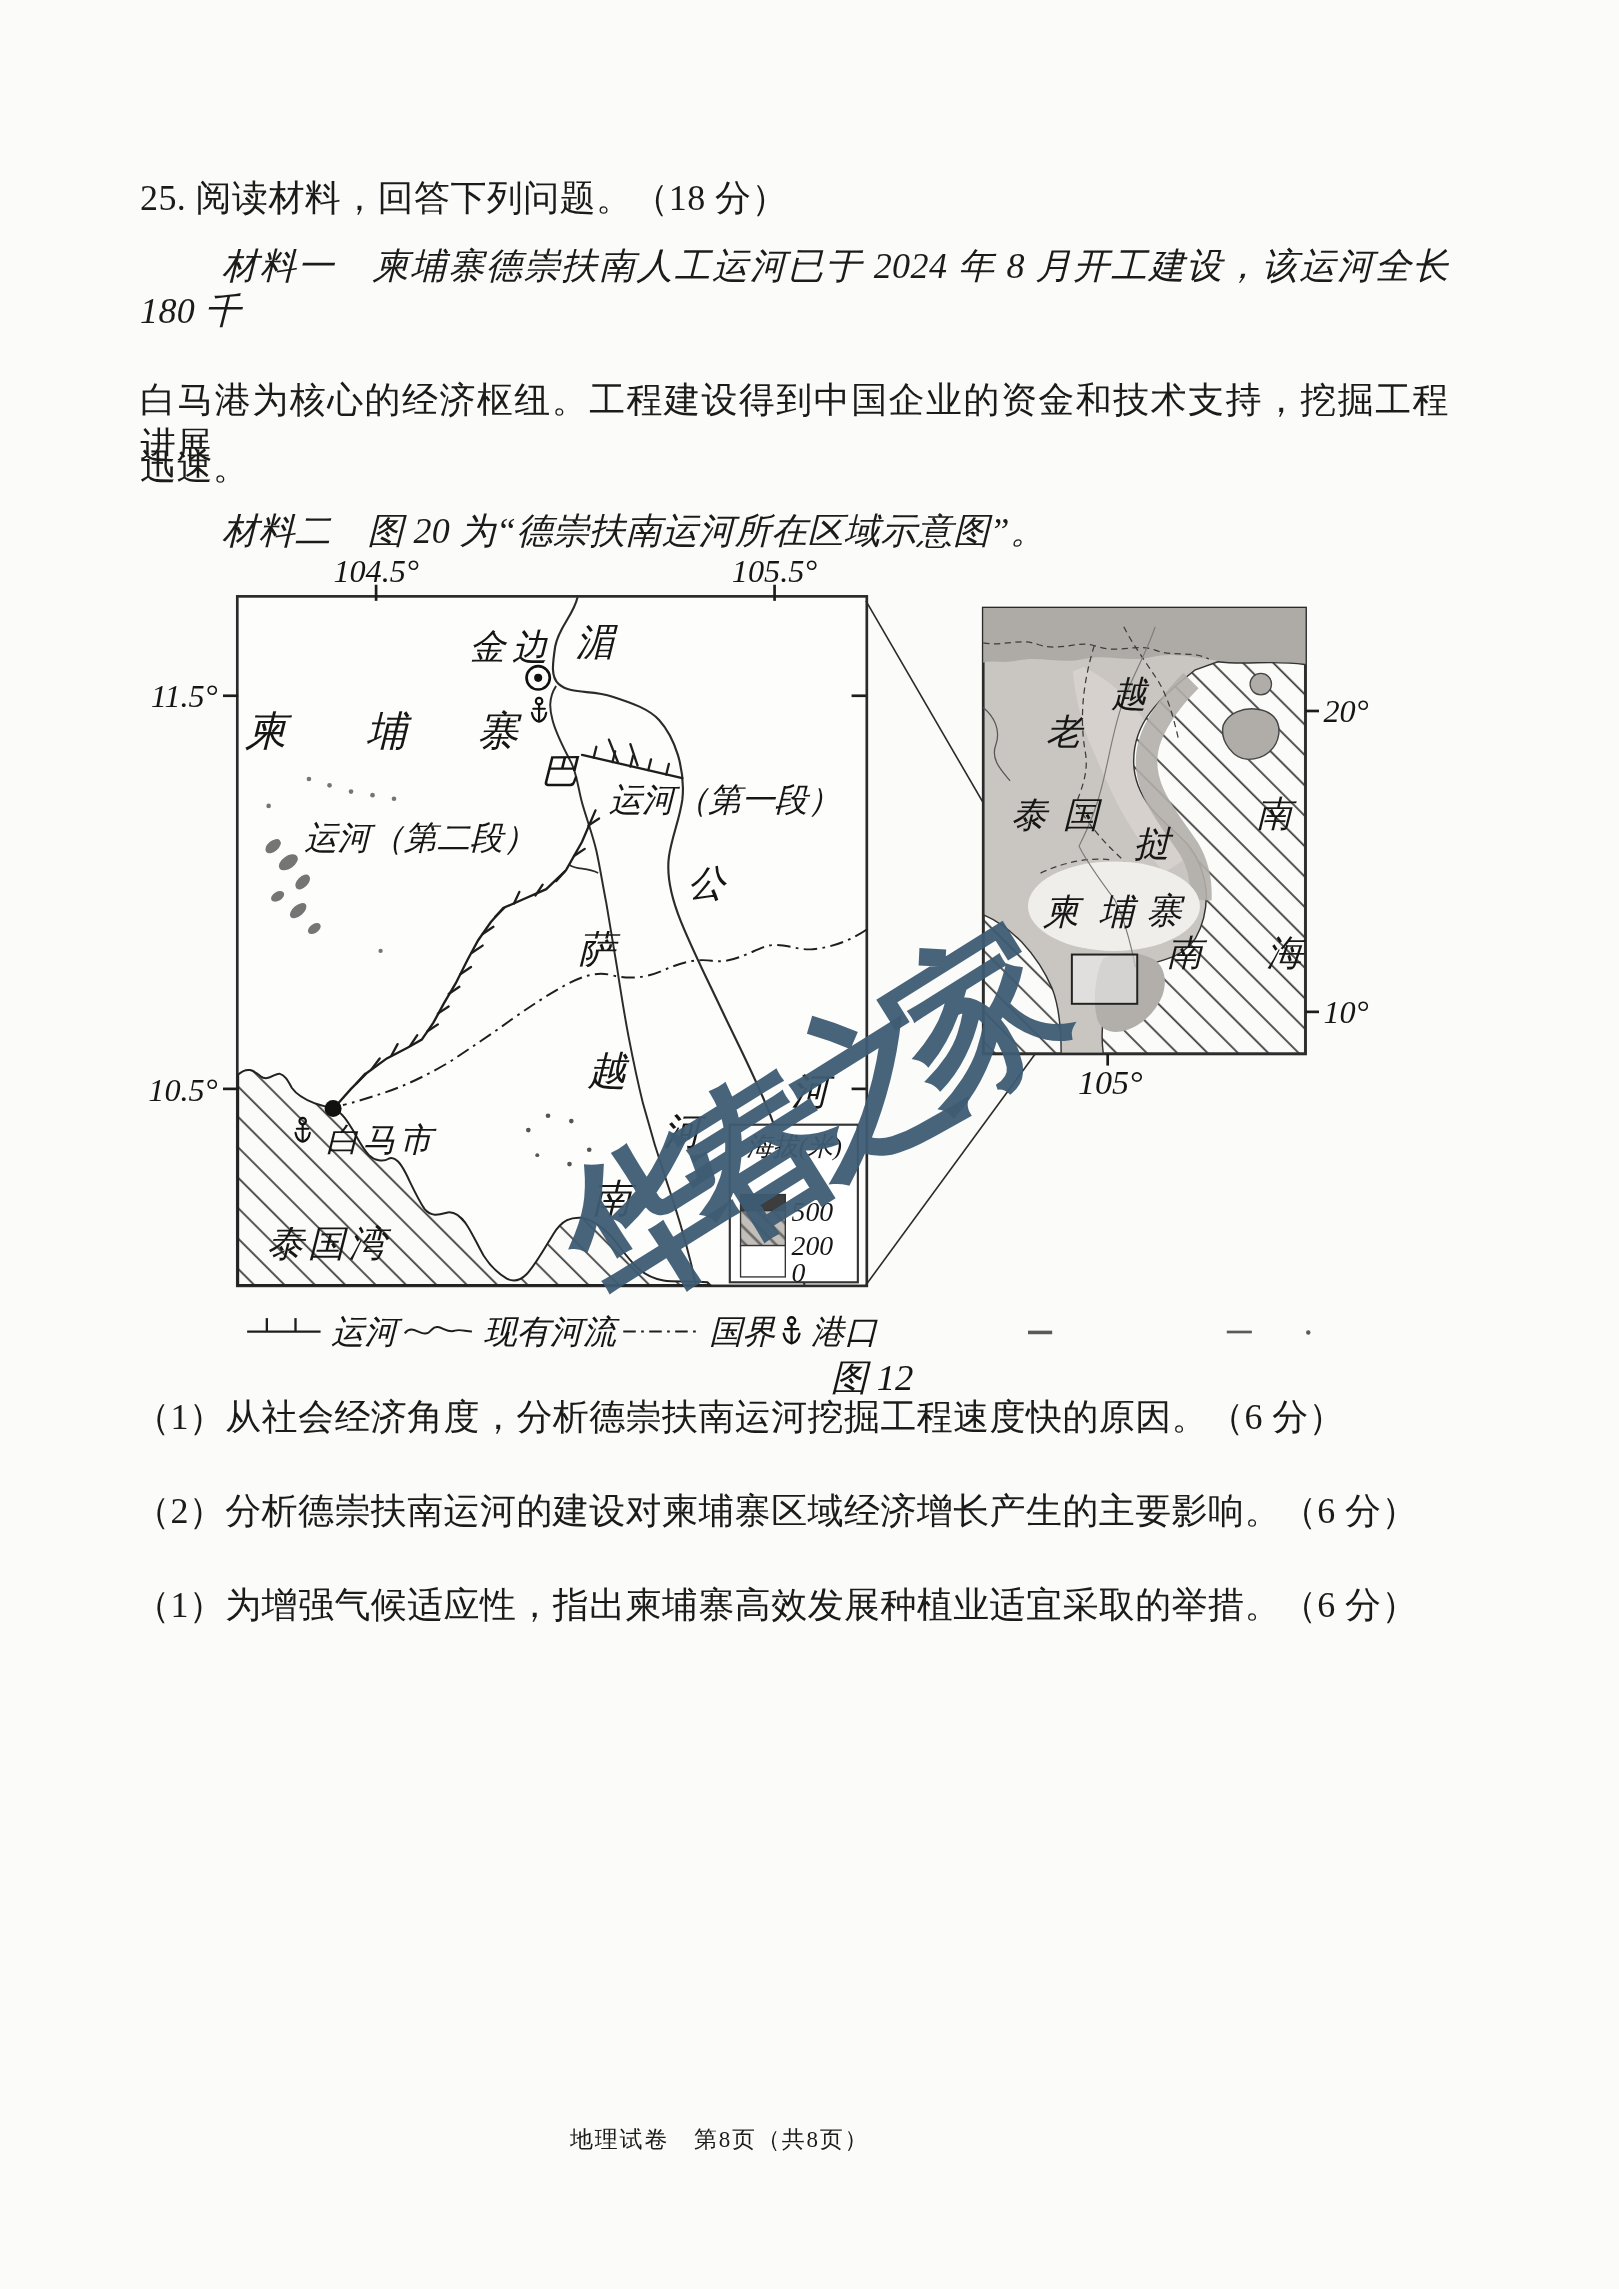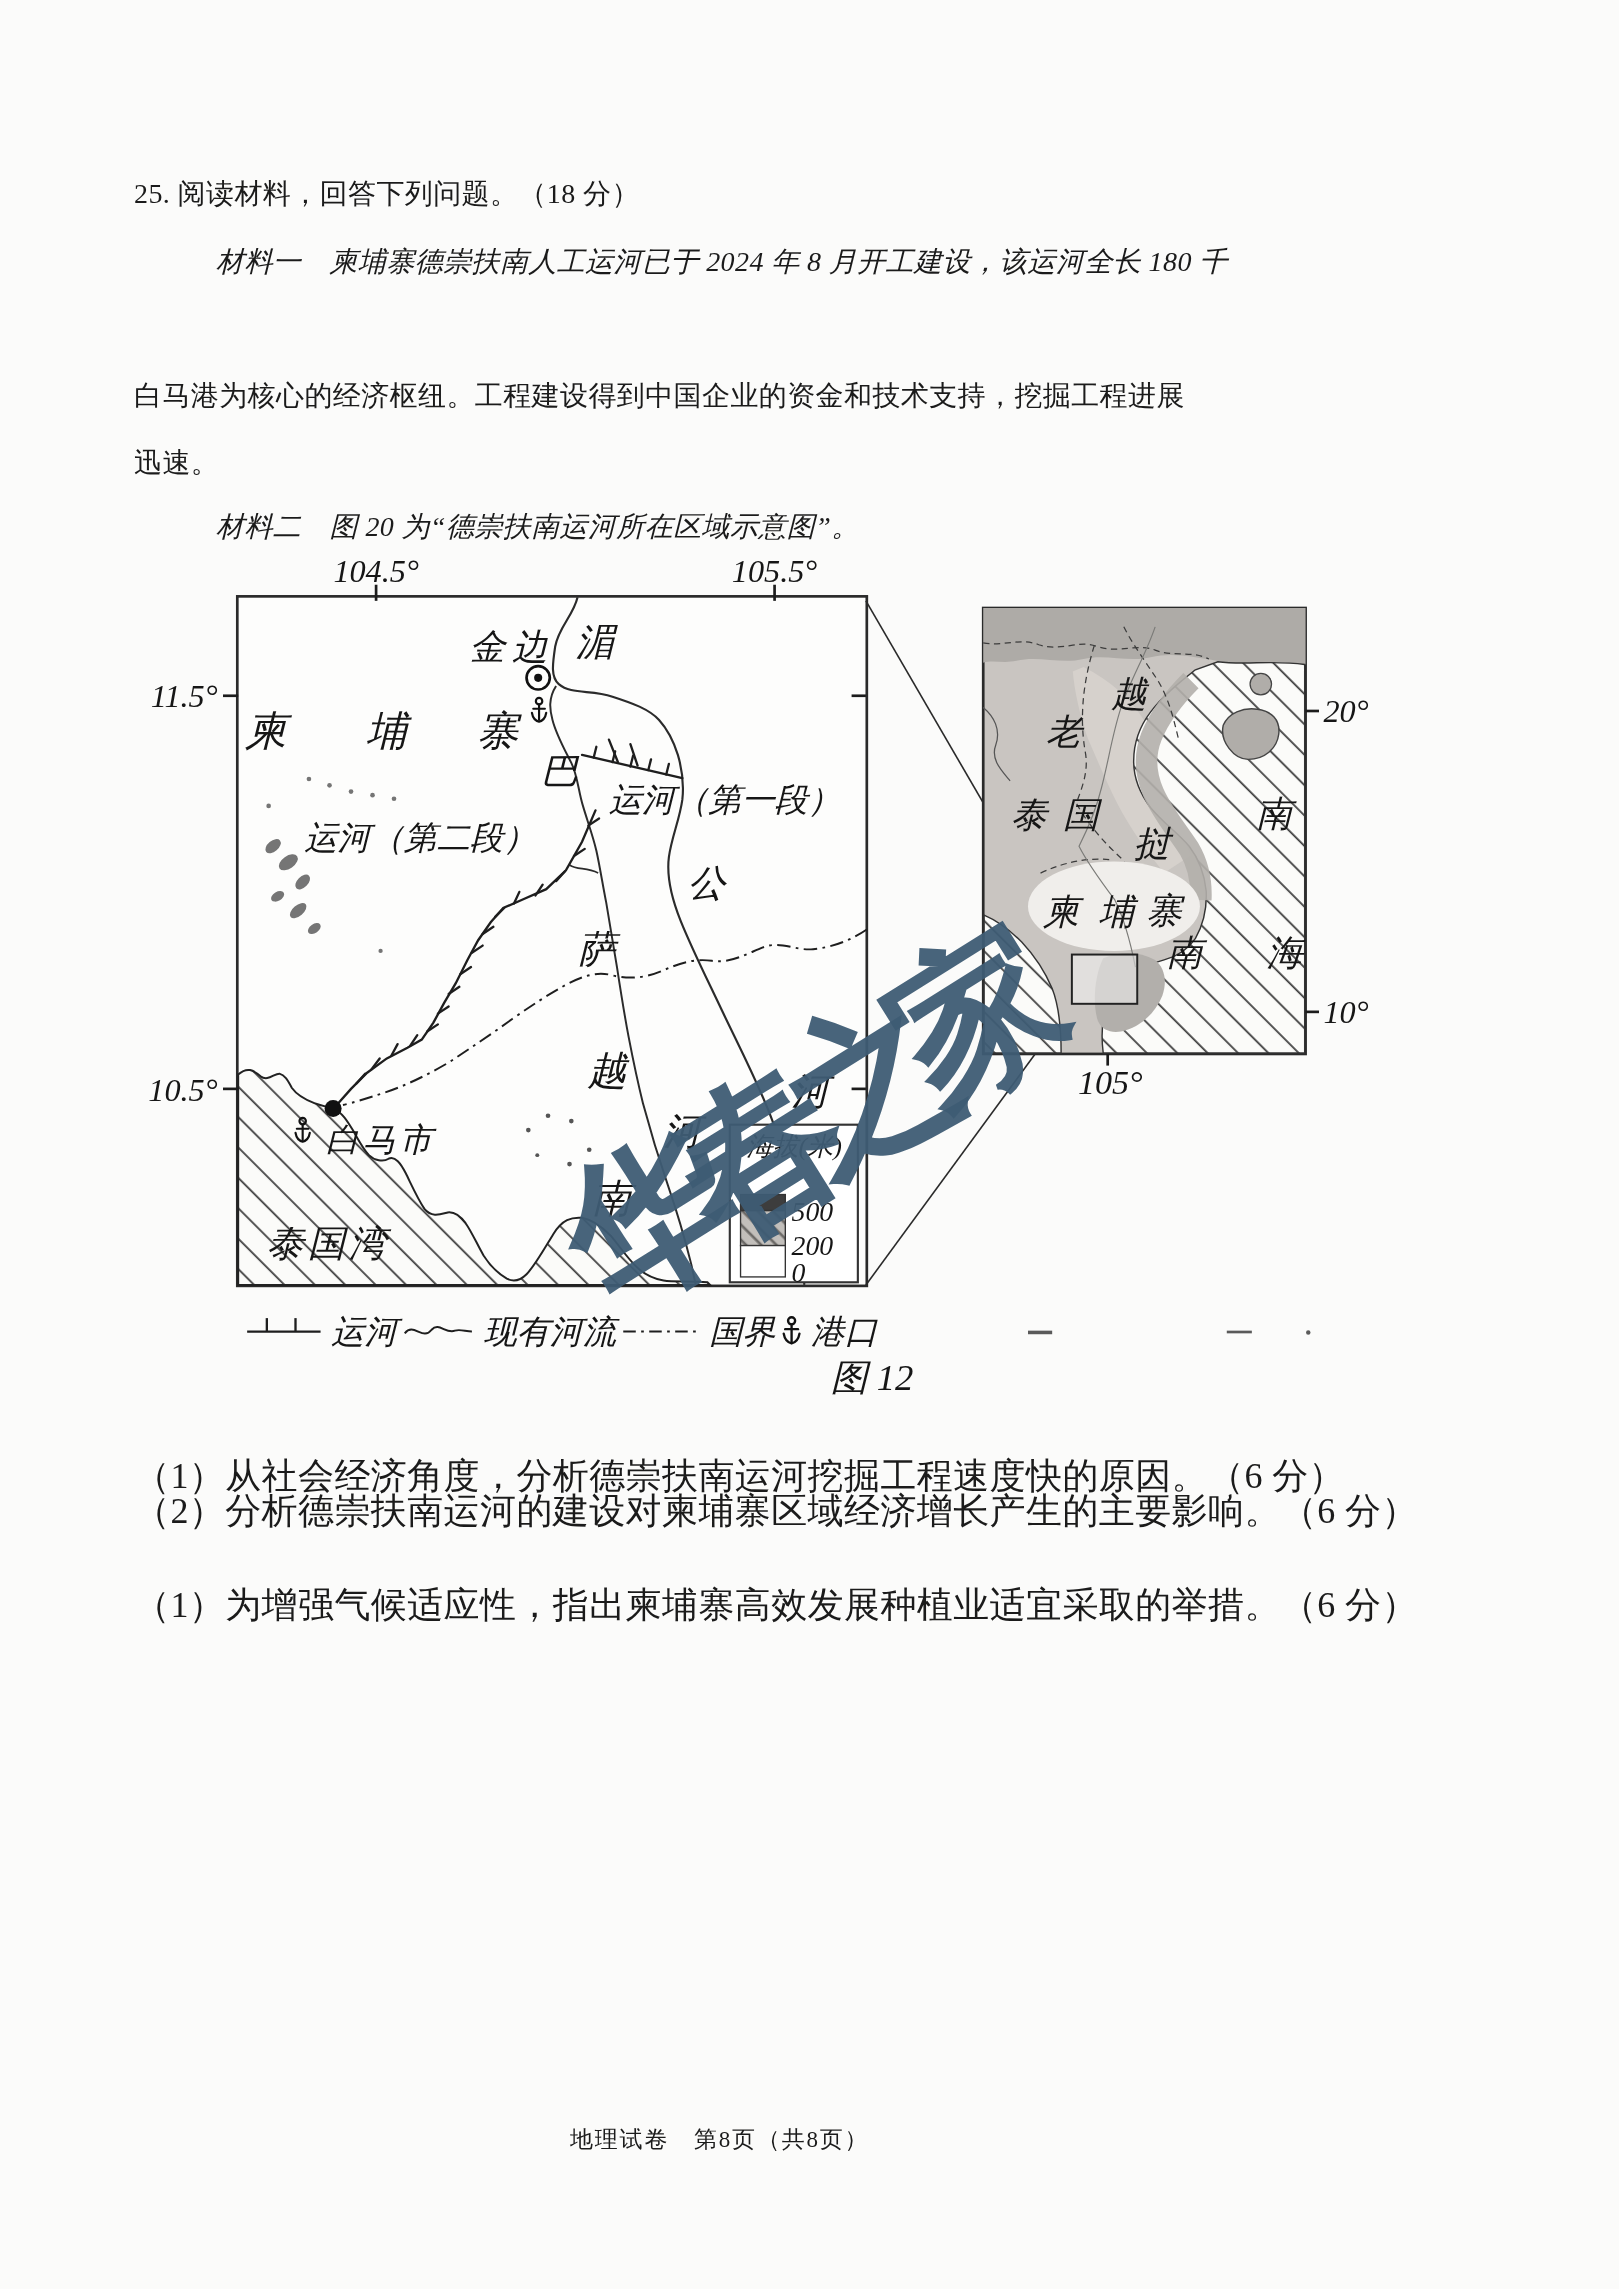--- a/index.html
+++ b/index.html
@@ -3,22 +3,22 @@
 <meta charset="utf-8">
 <style>
   html,body { margin:0; padding:0; background:#e9e9e9; }
   .page {
     position:relative; width:1619px; height:2289px;
     background:#fbfbfa; overflow:hidden;
     font-family:"Liberation Serif","DejaVu Serif",serif;
     color:#1b1b1b;
   }
   .bline {
-    position:absolute; left:134px; width:1309px;
-    font-size:28px; line-height:1.25; text-align:justify;
+    position:absolute; left:140px; width:1309px;
+    font-size:36px; line-height:1.25; text-align:justify;
     white-space:normal; letter-spacing:0.4px;
   }
   .indent { text-indent:82px;font-style:italic; }
   .qline { position:absolute; left:134px; font-size:36px; white-space:nowrap; letter-spacing:0.4px; }
   .footer { position:absolute; left:570px; top:2124px; font-size:23px; letter-spacing:1.8px; white-space:nowrap; }
   .figwrap { position:absolute; left:0; top:555px; width:1619px; height:860px;font-style:italic; }
   .figwrap svg { position:absolute; left:0; top:0; }
   .watermark {
     position:absolute; left:799px; top:1130px;
     transform:translate(-50%,-50%) rotate(-32deg);
@@ -262,20 +262,20 @@
         <circle cx="1461" cy="1488" r="2.5"></circle>
       </g>
 
       <text x="974" y="1552" font-size="41" text-anchor="middle">图 12</text>
     </svg>
 
   </div>
 
   <div class="watermark" style="top:1130px">华春之家</div>
 
-  <div class="qline" style="top:1452px">（1）从社会经济角度，分析德崇扶南运河挖掘工程速度快的原因。（6 分）</div>
+  <div class="qline" style="top:1393px">（1）从社会经济角度，分析德崇扶南运河挖掘工程速度快的原因。（6 分）</div>
   <div class="qline" style="top:1487px">（2）分析德崇扶南运河的建设对柬埔寨区域经济增长产生的主要影响。（6 分）</div>
   <div class="qline" style="top:1581px">（1）为增强气候适应性，指出柬埔寨高效发展种植业适宜采取的举措。（6 分）</div>
 
   <div class="footer">地理试卷　第8页（共8页）</div>
 
 </div>
 
 
 </body></html>

